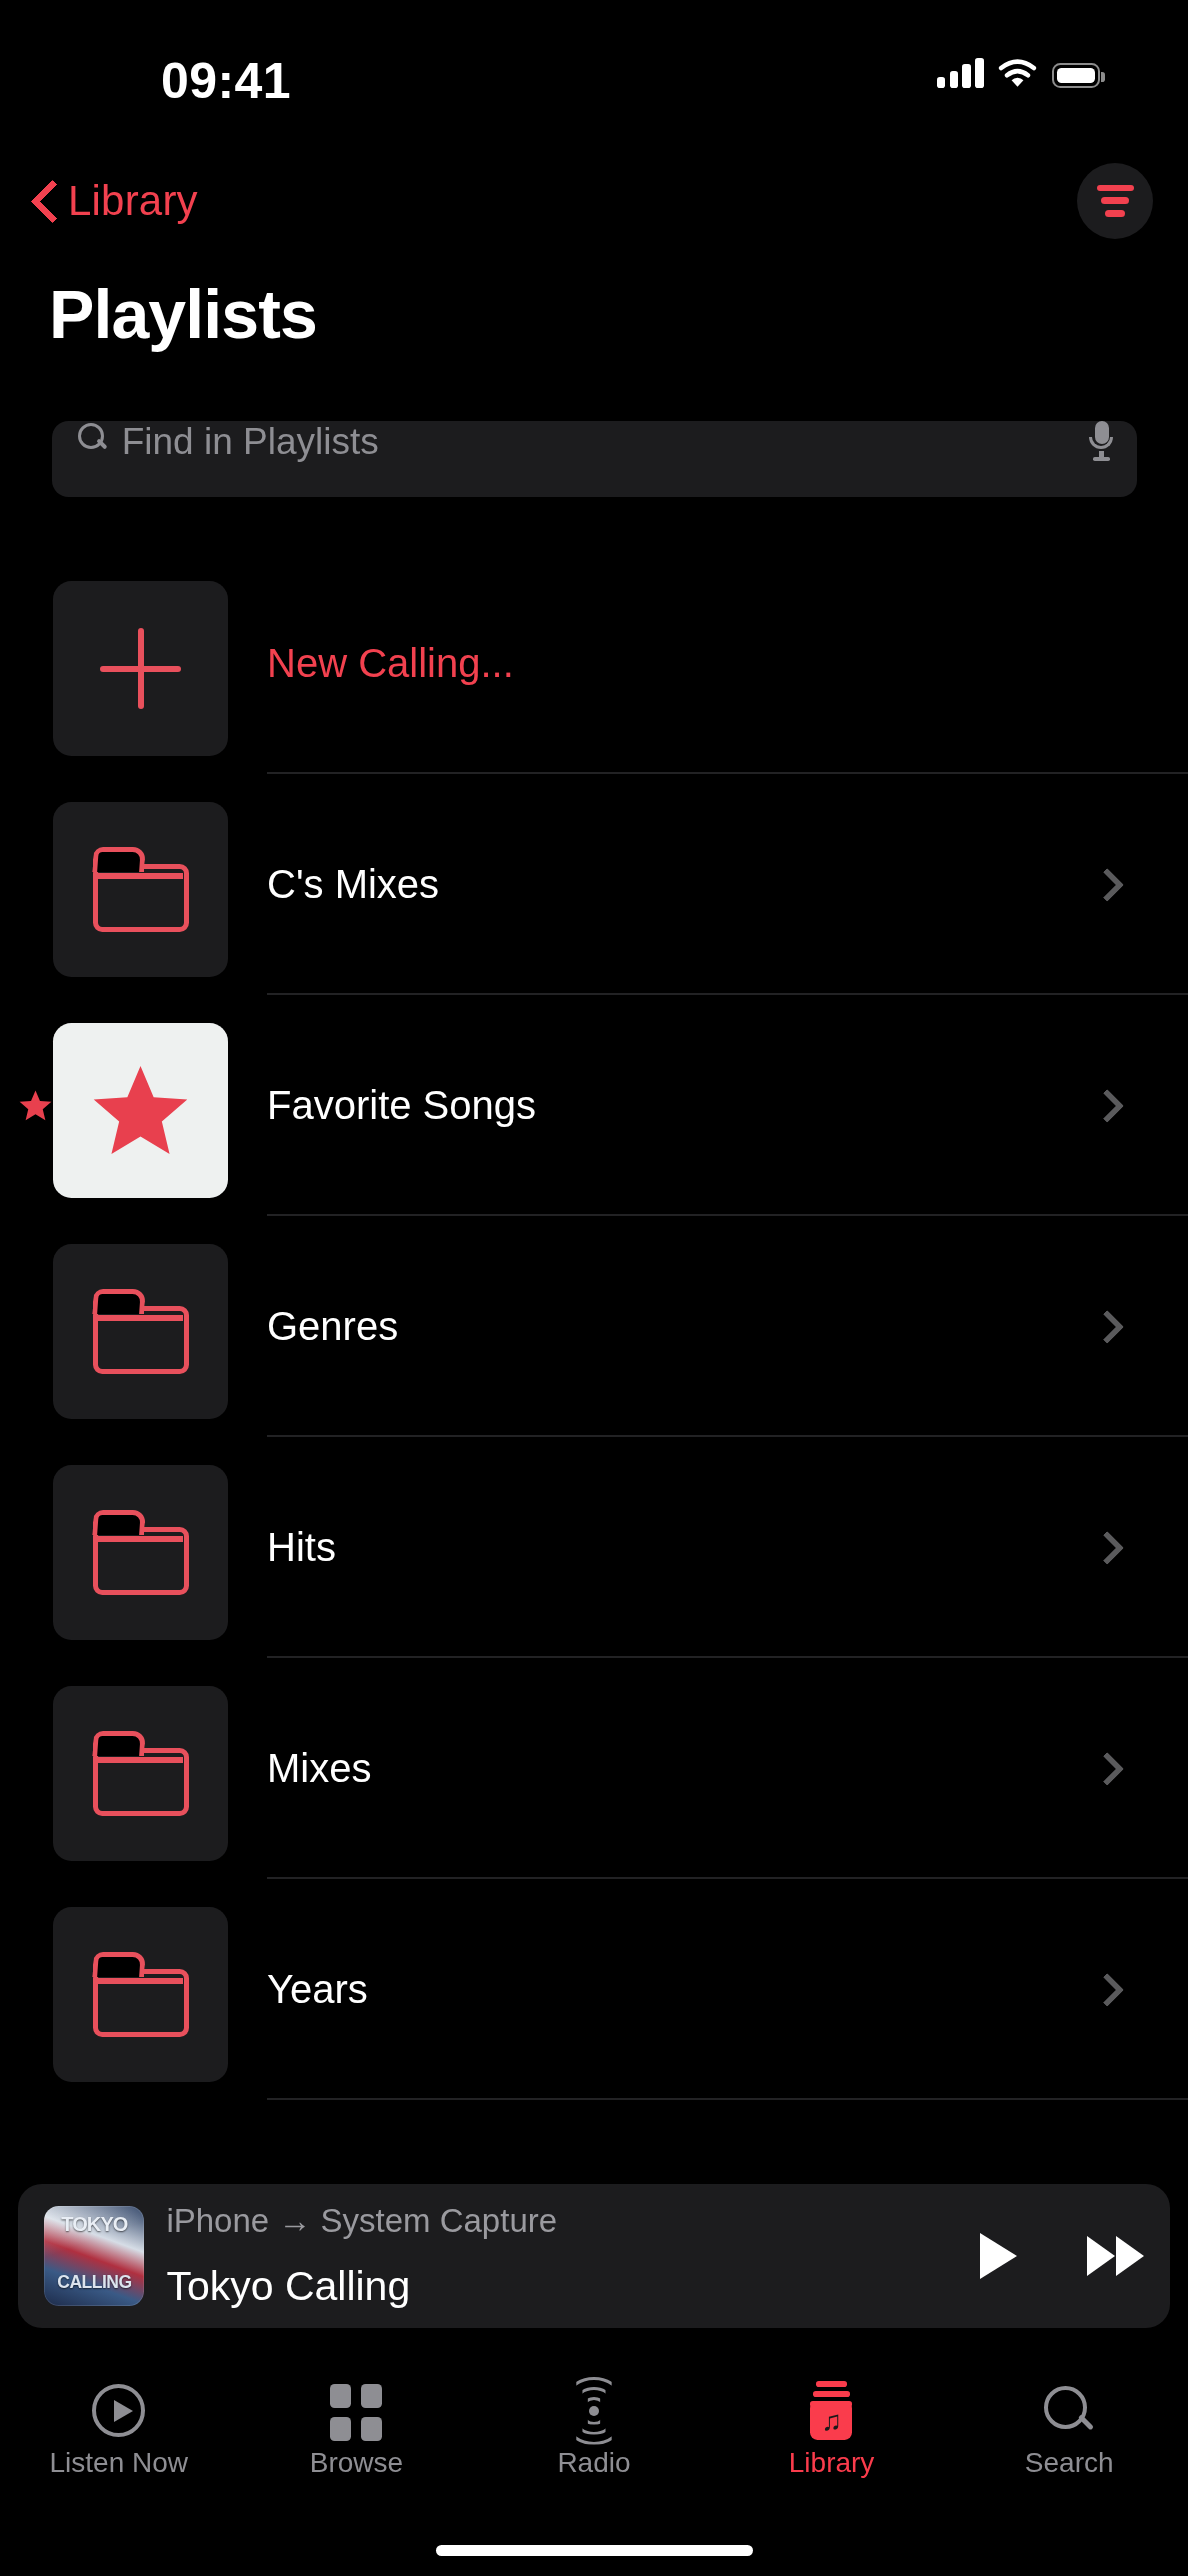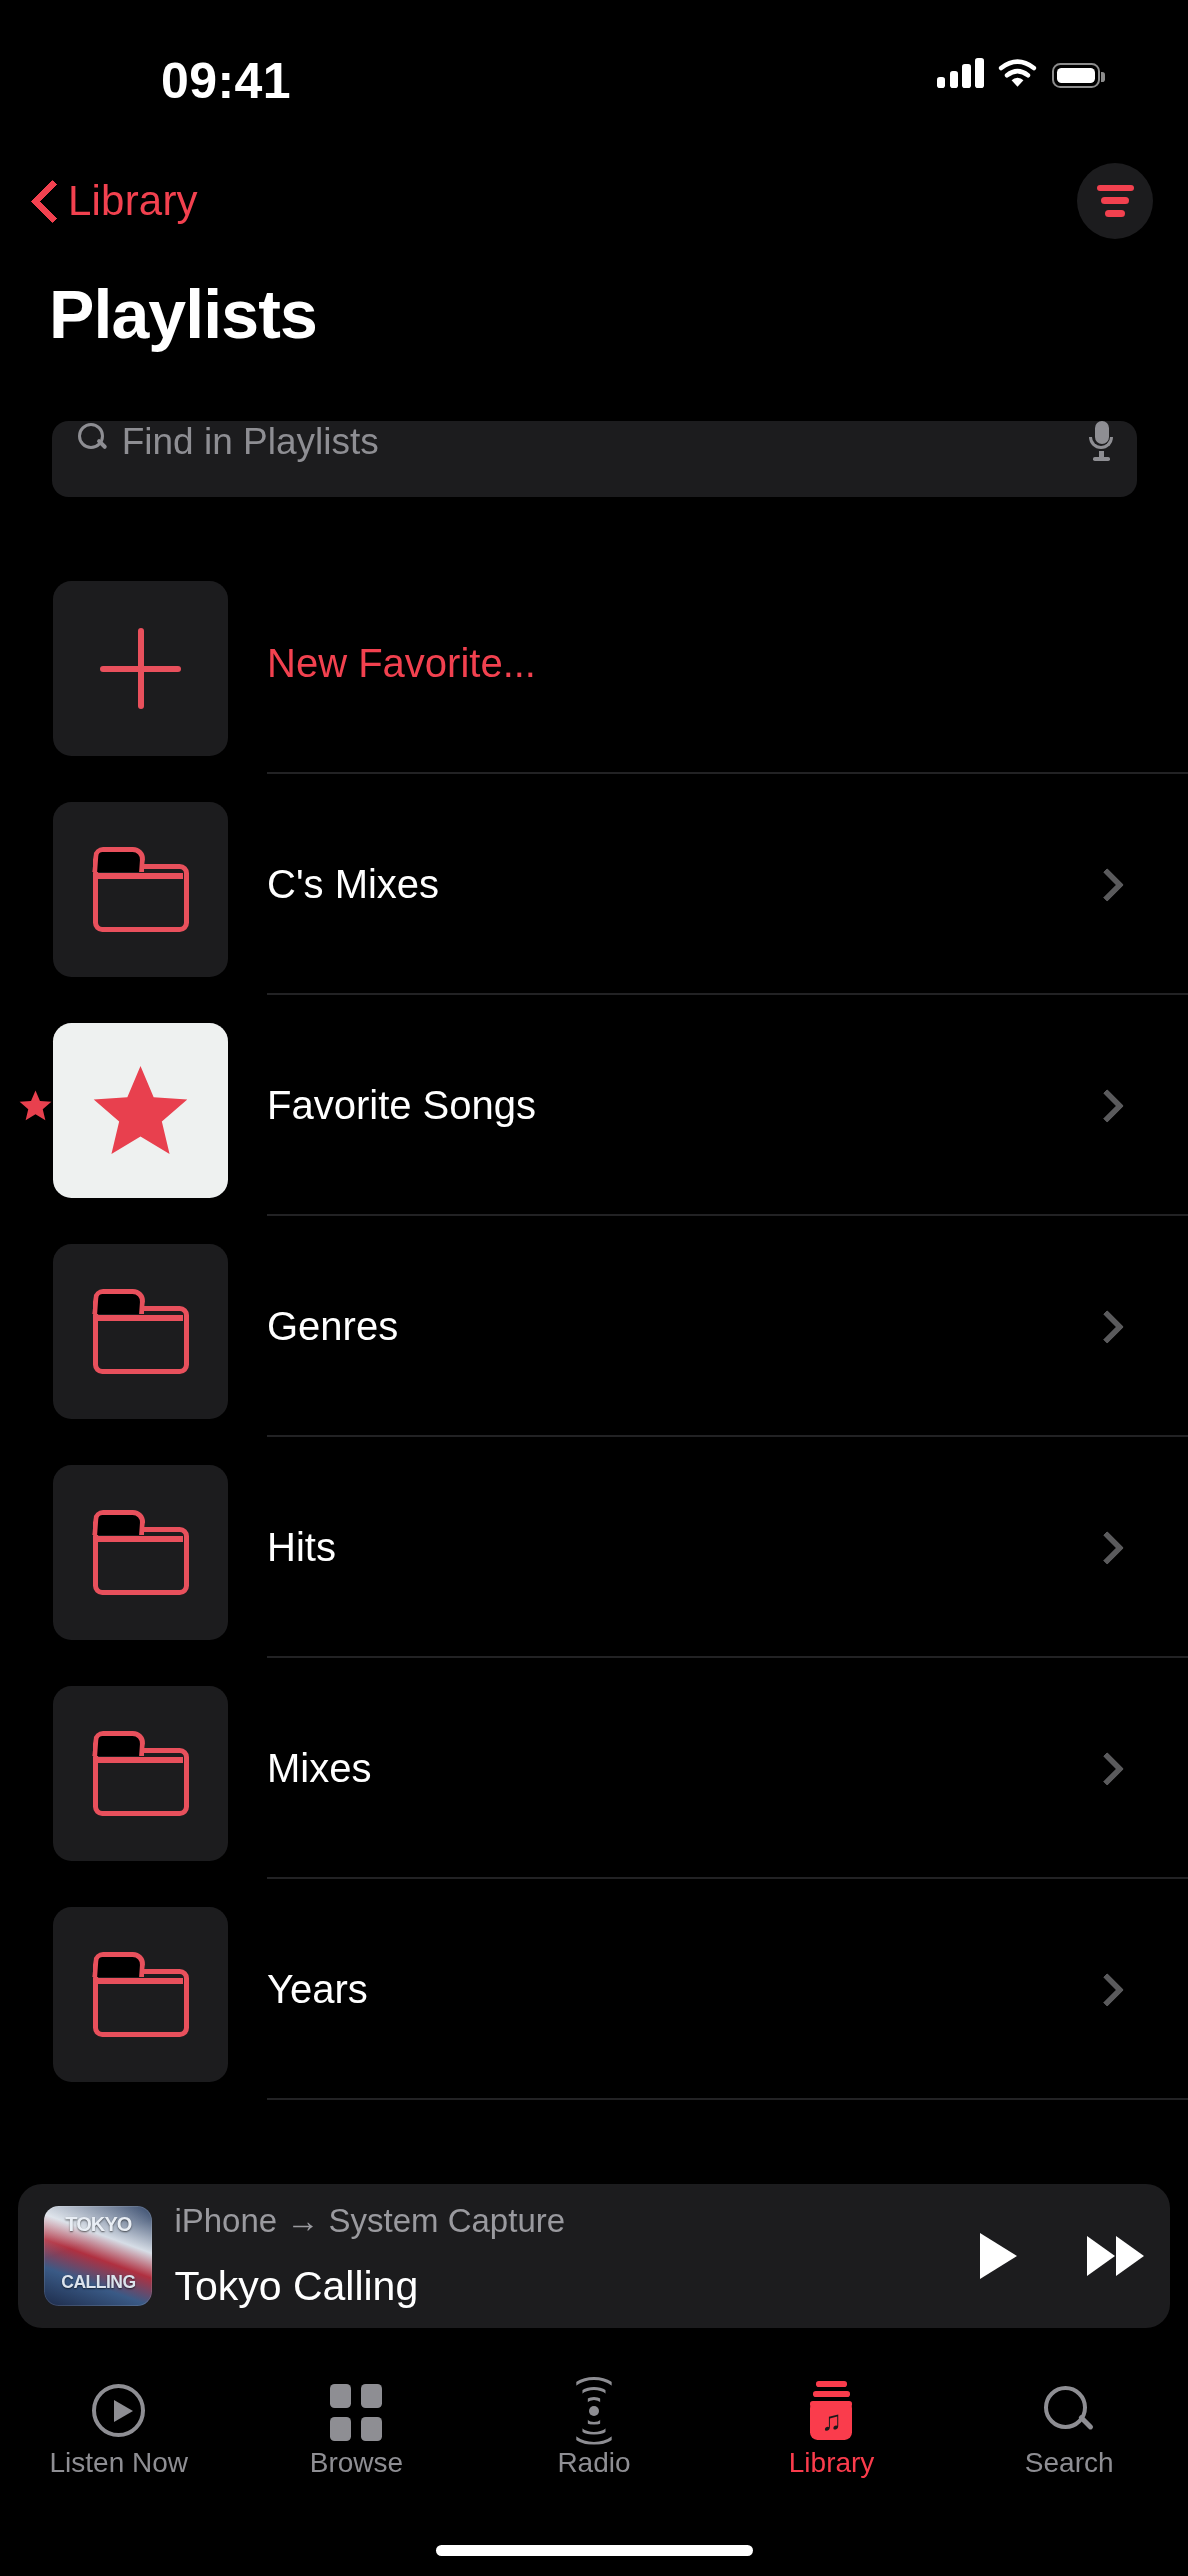--- a/index.html
+++ b/index.html
@@ -145,21 +145,21 @@
   .star-small { width:37px; height:37px; display:block; }
 
   
   .mini {
     position:absolute; left:18.4px; top:2184px;
     width:1152px; height:144px;
     background:#1c1c1e; border-radius:24px;
     display:flex; align-items:center; padding:0 26px;
   }
   .mini .art {
-    width:108px; height:100px; border-radius:14.7px; flex:none;
+    width:100px; height:100px; border-radius:14.7px; flex:none;
     background:
       linear-gradient(160deg, rgba(255,255,255,.30) 0%, rgba(255,255,255,0) 38%),
       linear-gradient(20deg, #1d2b4a 0%, #3a5a86 28%, #b03040 48%, #d6dde6 66%, #24395e 100%);
     position:relative; overflow:hidden;
     box-shadow:0 0 0 0.9px rgba(255,255,255,.12) inset;
   }
   .mini .art .tk {
     position:absolute; left:0; top:7.4px; width:100%;
     text-align:center; font-size:20px; font-weight:bold; color:#e9eef5;
     letter-spacing:-0.9px; text-shadow:0 0.9px 1.8px rgba(0,0,0,.6);
@@ -277,21 +277,21 @@
         <span class="stem"></span>
         <span class="base"></span>
     </span>
   </div>
 
   <div class="list" id="playlist-list">
       <div class="row">
         <span class="thumb ">
           <span class="ic-plus"></span>
         </span>
-        <span class="label accent">New Favorite...</span>
+        <span class="label accent">New Calling...</span>
         <span class="sep"></span>
       </div>
       <div class="row">
         <span class="thumb ">
           <span class="ic-folder">
             <span class="body"></span>
             <span class="line"></span>
             <span class="tab"></span>
           </span>
         </span>

